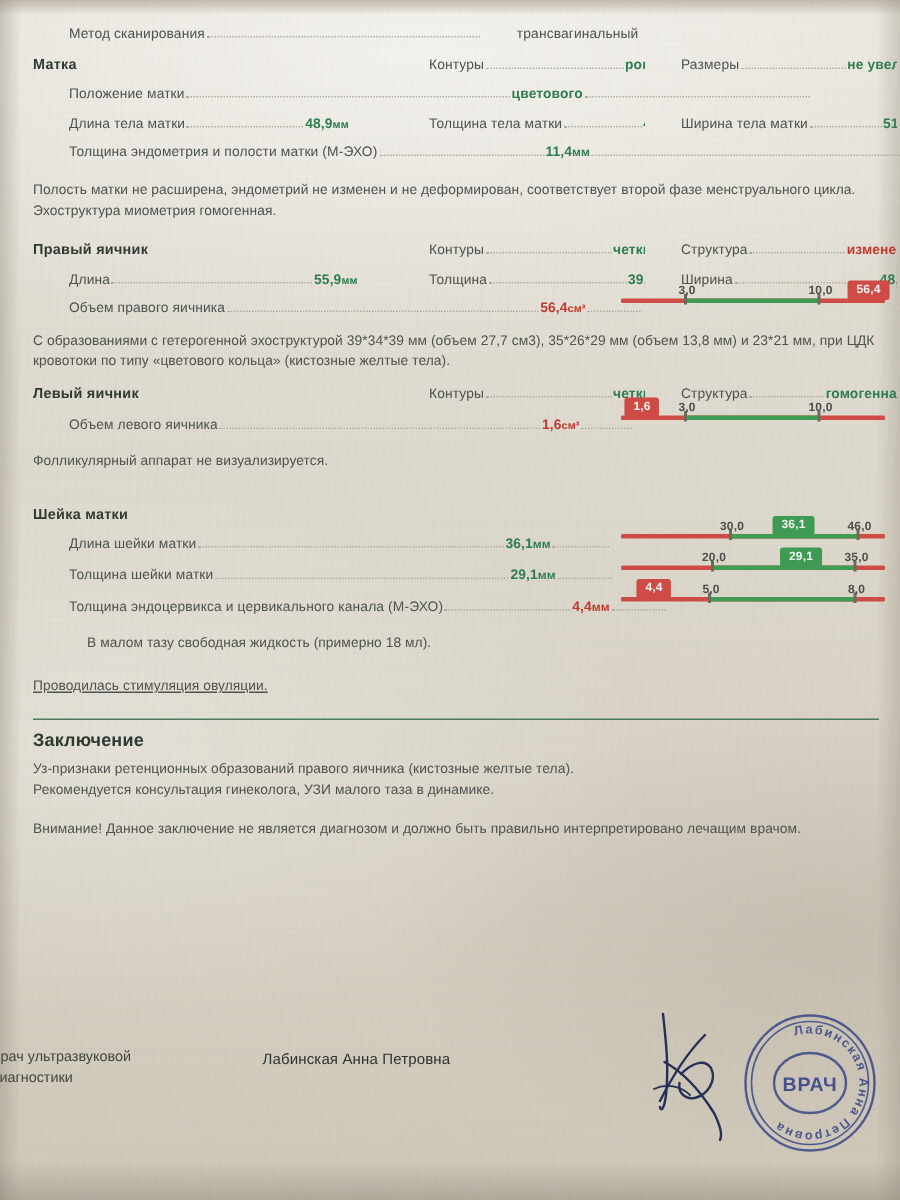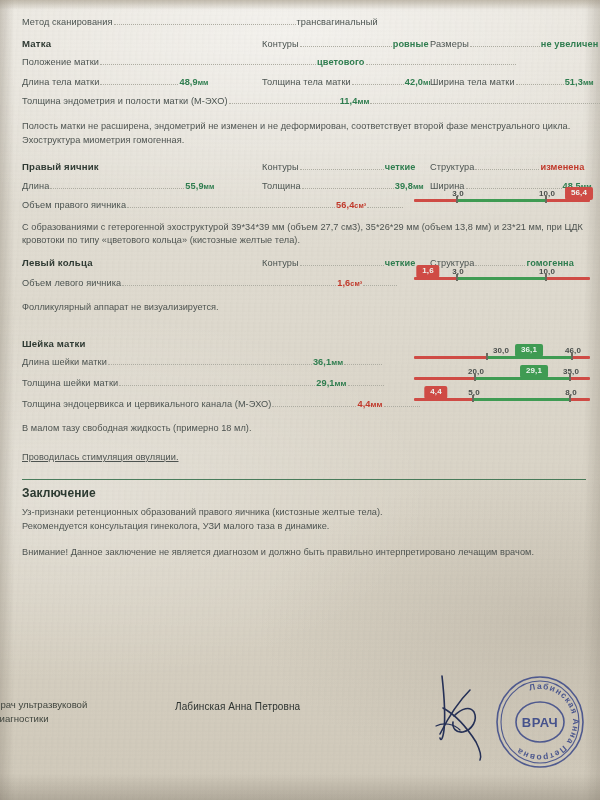--- a/index.html
+++ b/index.html
@@ -73,21 +73,21 @@
     white-space: nowrap;
     letter-spacing: .01em;
   }
   .sec-title {
     font-size: 9.6px;
     font-weight: bold;
     color: #2f3a33;
     line-height: 15px;
     letter-spacing: .02em;
   }
-  .lbl { color: #4b5350; }
+  .lbl { color: #4b5350; margin-left: 24px; }
   .val {
     color: #2f7d4f;
     font-weight: bold;
     letter-spacing: .01em;
   }
   .val-red {
     color: #c0392b;
     font-weight: bold;
   }
   .unit { font-size: 7.2px; font-weight: bold; }
@@ -296,21 +296,21 @@
         <span class="tick" style="left:131px"></span>
         <span class="tick-lbl" style="left:44px">3,0</span>
         <span class="tick-lbl" style="left:133px">10,0</span>
         <span class="badge badge-bad" style="left:165px">56,4</span>
       </span>
     </div>
 
     <div class="para tight" style="margin-top:8px; white-space:normal; width:572px;">С образованиями с гетерогенной эхоструктурой 39*34*39 мм (объем 27,7 см3), 35*26*29 мм (объем 13,8 мм) и 23*21 мм, при ЦДК кровотоки по типу «цветового кольца» (кистозные желтые тела).</div>
 
     <div class="mrow" style="margin-top:9px;">
-      <div class="c1 sec-title">Левый кольца</div>
+      <div class="c1 sec-title">Левый яичник</div>
       <div class="c2 row">
         <span class="lbl">Контуры</span><span class="leader" style="width:84px"></span><span class="val">четкие</span>
       </div>
       <div class="c3 row">
         <span class="lbl">Структура</span><span class="leader" style="width:50px"></span><span class="val">гомогенна</span>
       </div>
     </div>
 
 
     <div class="row" style="margin-top:7px; height:14px;">
@@ -332,21 +332,21 @@
     <div class="sec-title" style="margin-top:21px;">Шейка матки</div>
 
     <div class="row" style="margin-top:5px; height:14px;">
       <span class="lbl">Длина шейки матки</span><span class="leader" style="width:204px"></span><span class="val">36,1</span><span class="val unit" style="font-size:8px">мм</span><span class="leader" style="width:38px"></span>
 
       <span class="rangewrap" style="left:392px; top:-11px; width:176px;">
         <span class="bar" style="width:176px"></span>
         <span class="bar-ok" style="left:72px; width:86px;"></span>
         <span class="tick" style="left:72px"></span>
         <span class="tick" style="left:157px"></span>
-        <span class="tick-lbl" style="left:87px">30,0</span>
+        <span class="tick-lbl" style="left:74px">30,0</span>
         <span class="tick-lbl" style="left:159px">46,0</span>
         <span class="badge badge-ok" style="left:115px">36,1</span>
       </span>
     </div>
 
     <div class="row" style="margin-top:7px; height:14px;">
       <span class="lbl">Толщина шейки матки</span><span class="leader" style="width:196px"></span><span class="val">29,1</span><span class="val unit" style="font-size:8px">мм</span><span class="leader" style="width:36px"></span>
 
       <span class="rangewrap" style="left:392px; top:-11px; width:176px;">
         <span class="bar" style="width:176px"></span>
@@ -366,21 +366,21 @@
         <span class="bar" style="width:176px"></span>
         <span class="bar-ok" style="left:58px; width:98px;"></span>
         <span class="tick" style="left:58px"></span>
         <span class="tick" style="left:155px"></span>
         <span class="tick-lbl" style="left:60px">5,0</span>
         <span class="tick-lbl" style="left:157px">8,0</span>
         <span class="badge badge-bad" style="left:22px">4,4</span>
       </span>
     </div>
 
-    <div class="para" style="margin-top:10px;">В малом тазу свободная жидкость (примерно 18 мл).</div>
+    <div class="para" style="margin-top:10px;margin-left:36px;">В малом тазу свободная жидкость (примерно 18 мл).</div>
     <div class="para" style="margin-top:16px;text-decoration:underline;">Проводилась стимуляция овуляции.</div>
 
     <div class="hr" style="margin-top:14px;"></div>
     <div class="concl-title">Заключение</div>
     <div class="para" style="margin-top:6px;">Уз-признаки ретенционных образований правого яичника (кистозные желтые тела).</div>
     <div class="para" style="margin-top:1px;">Рекомендуется консультация гинеколога, УЗИ малого таза в динамике.</div>
     <div class="para" style="margin-top:12px;">Внимание! Данное заключение не является диагнозом и должно быть правильно интерпретировано лечащим врачом.</div>
 
   </div>
 

